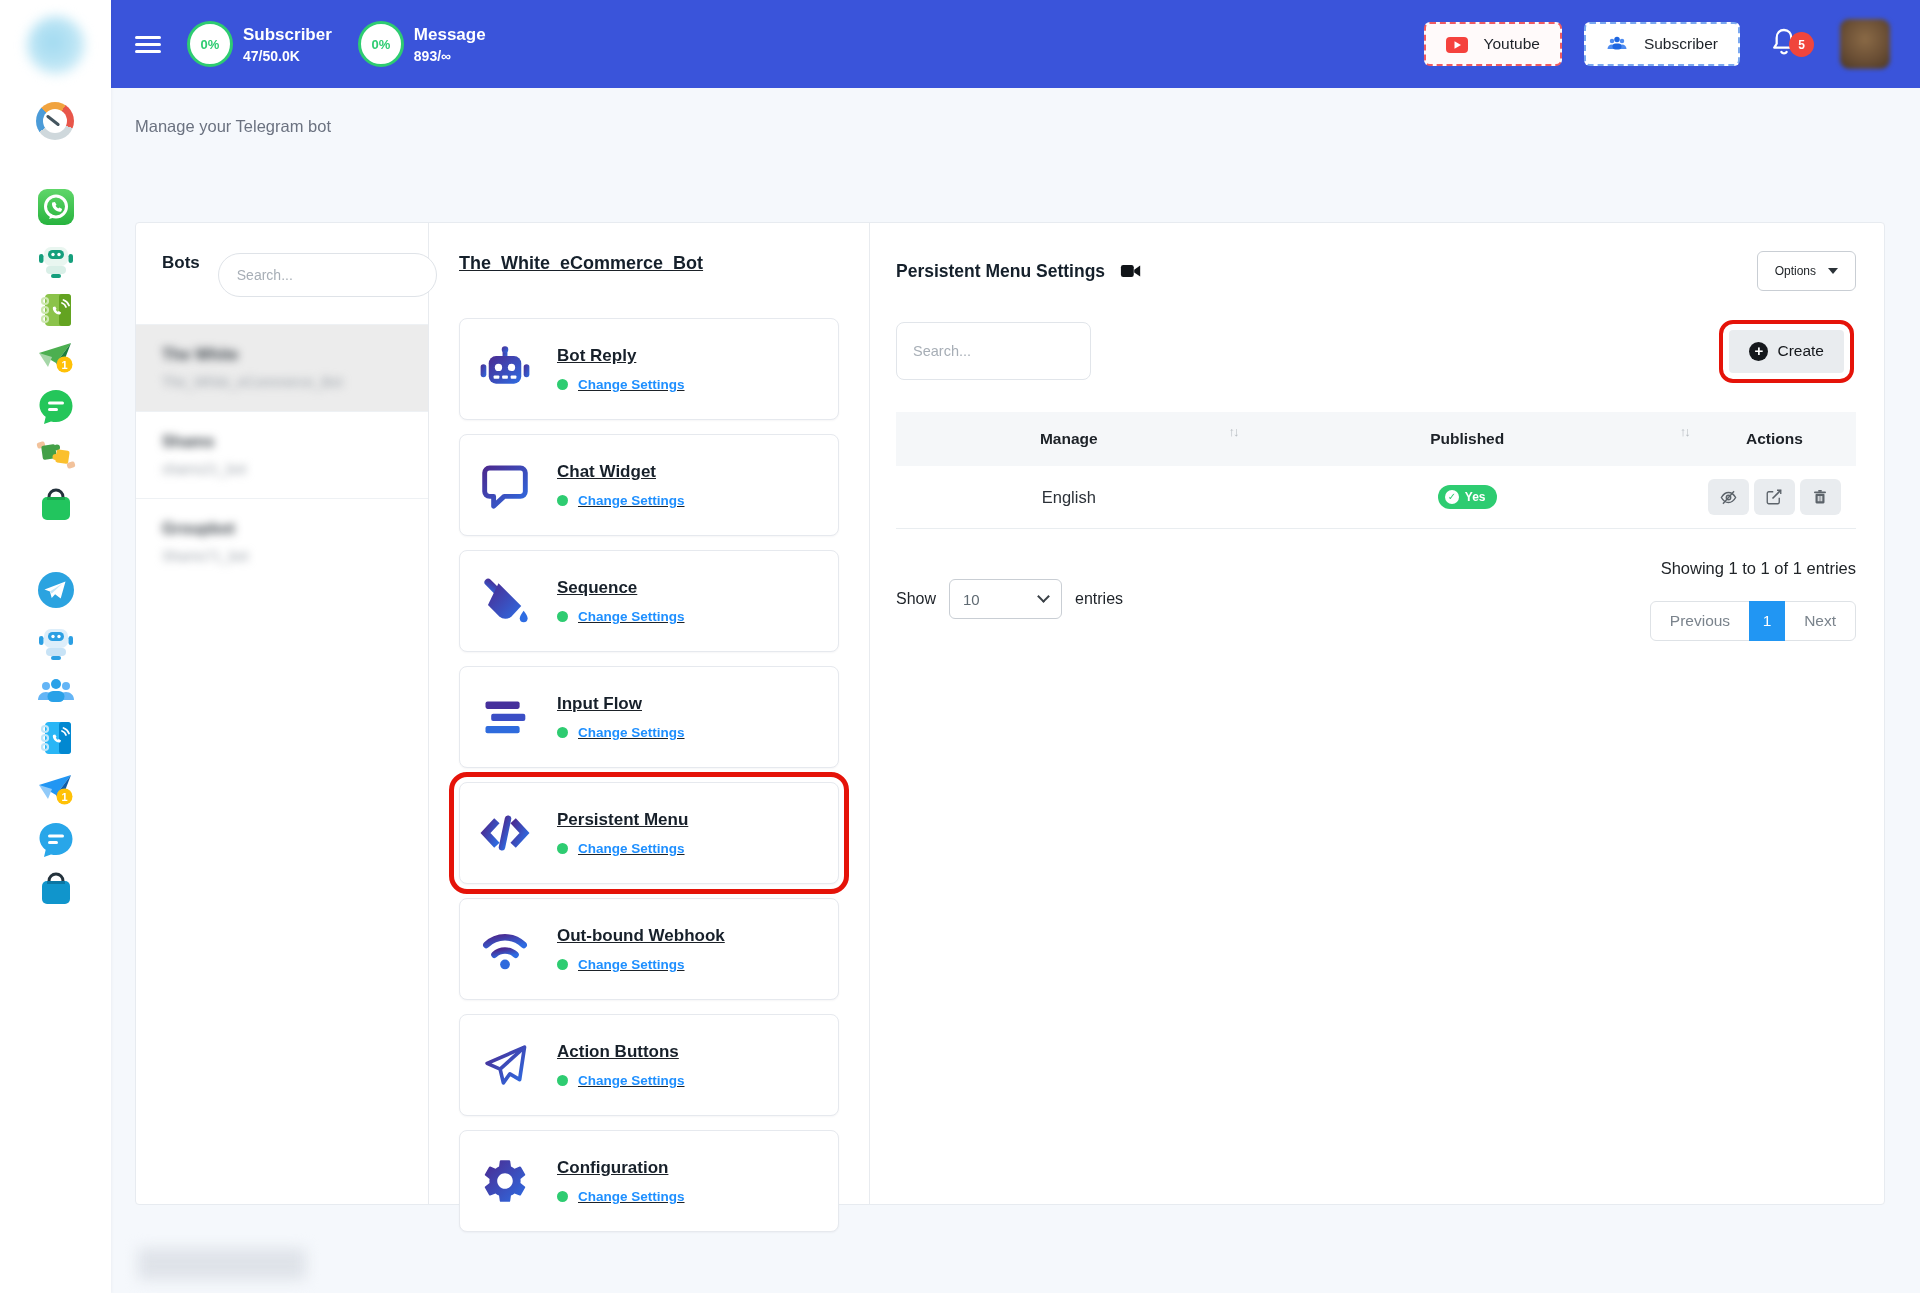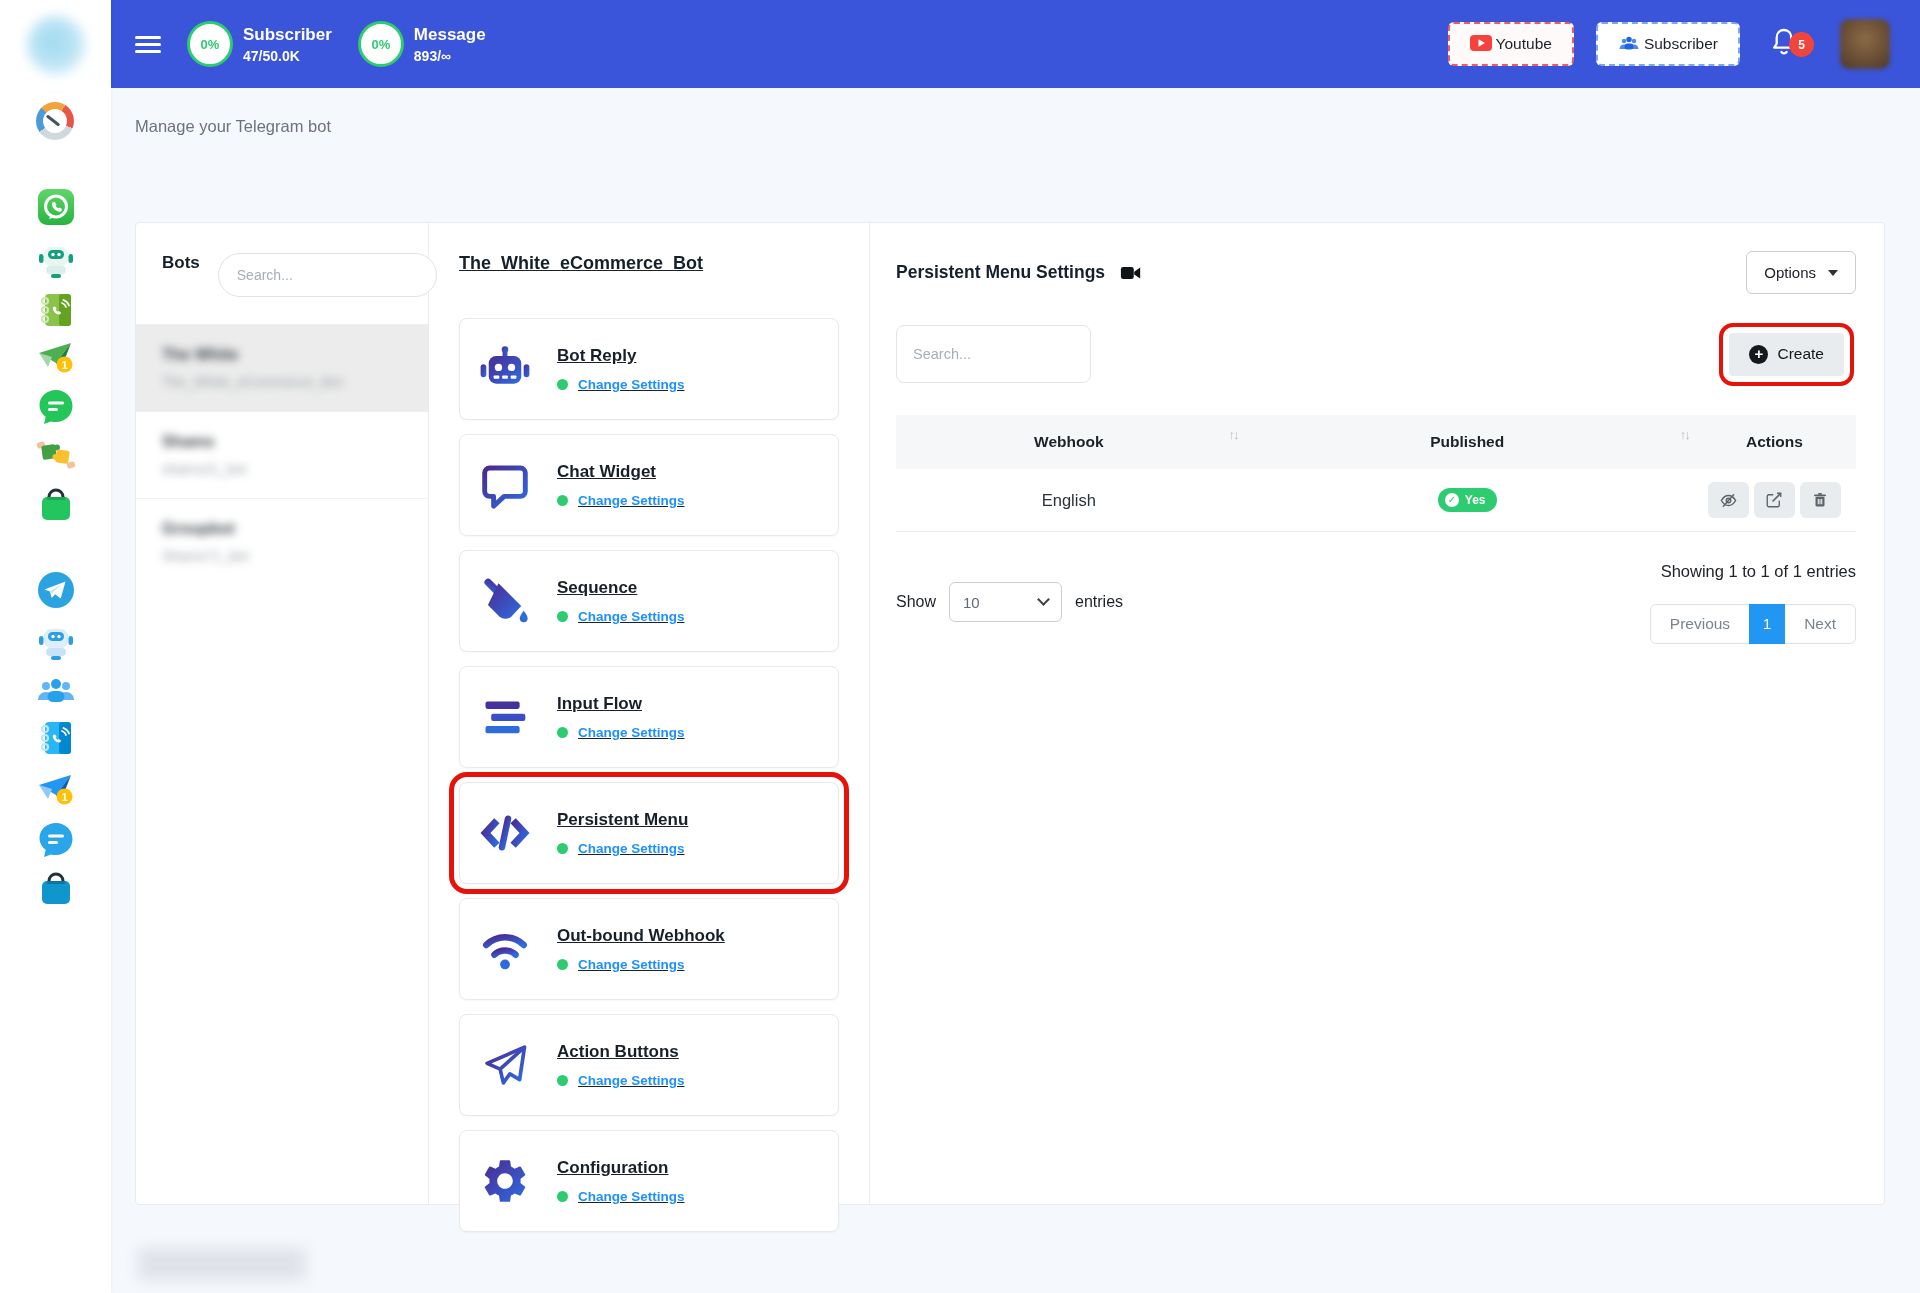--- a/index.html
+++ b/index.html
@@ -20,21 +20,21 @@
   
   .topbar { position:absolute; left:111px; top:0; width:1809px; height:88px; background:#3a54da; display:flex; align-items:center; padding:0 30px 0 24px; }
   .burger { width:26px; cursor:pointer; }
   .burger span { display:block; height:3px; background:#fff; border-radius:2px; margin:4px 0; }
   .stat { display:flex; align-items:center; margin-left:26px; }
   .ring { width:46px; height:46px; border-radius:50%; background:#fff; border:3px solid #2ecc71; color:#2ecc71; font-size:13px; font-weight:bold; display:flex; align-items:center; justify-content:center; }
   .stat-txt { margin-left:10px; color:#fff; }
   .stat-txt .lbl { font-size:17px; font-weight:bold; }
   .stat-txt .val { font-size:14px; font-weight:bold; margin-top:3px; }
   .top-right { margin-left:auto; display:flex; align-items:center; gap:22px; }
-  .dash-btn { display:flex; align-items:flex-start; gap:4px; background:#fff; border-radius:6px; padding:11px 20px; font-size:15.5px; font-weight:500; color:#1d2228; cursor:pointer; }
+  .dash-btn { display:flex; align-items:flex-end; gap:16px; background:#fff; border-radius:6px; padding:11px 20px; font-size:15.5px; font-weight:500; color:#1d2228; cursor:pointer; }
   .yt { border:2px dashed #ef5b63; background:#fffafa; }
   .disc { border:2px dashed #7aa8f0; }
   .bell-wrap { position:relative; margin-left:6px; cursor:pointer; }
   .bell-badge { position:absolute; right:-14px; top:6px; width:25px; height:25px; border-radius:50%; background:#f0453c; color:#fff; font-size:12px; font-weight:bold; display:flex; align-items:center; justify-content:center; }
   .avatar { width:50px; height:50px; border-radius:9px; margin-left:18px; background:radial-gradient(circle at 50% 40%, #8a6a46 0%, #6b4f35 55%, #4c3826 100%); filter:blur(2px); cursor:pointer; }
   
   .page-head { position:absolute; left:135px; top:106px; }
   .page-head h1 { font-size:29px; font-weight:700; color:#15202b; letter-spacing:.2px; }
   .page-head p { margin-top:11px; font-size:16.5px; color:#6b7280; }
   
@@ -58,21 +58,21 @@
   .f-tx { margin-left:25px; }
   .f-name { font-size:17px; font-weight:600; color:#17202a; }
   .f-row { display:flex; align-items:center; margin-top:11px; }
   .dot { width:11px; height:11px; border-radius:50%; background:#2ecc71; }
   .cs-link { margin-left:10px; font-size:13.5px; font-weight:700; color:#1e8fff; }
   
   .settings-panel { flex:1; padding:28px 28px 0 26px; }
   .sp-head { display:flex; align-items:center; }
   .sp-title { font-size:17.5px; font-weight:700; color:#15202b; }
   .cam { margin-left:15px; display:flex; }
-  .options-btn { margin-left:auto; display:flex; align-items:center; background:#fff; border:1px solid #c9ced4; border-radius:6px; padding:12px 17px; font-size:15px; color:#212529; cursor:pointer; font-family:inherit; }
+  .options-btn { margin-left:auto; display:flex; align-items:center; background:#fff; border:1px solid #c9ced4; border-radius:6px; padding:12px 17px; font-size:12px; color:#212529; cursor:pointer; font-family:inherit; }
   .caret { width:0; height:0; border-left:5px solid transparent; border-right:5px solid transparent; border-top:6px solid #2b3238; margin-left:12px; }
   .sp-toolbar { display:flex; align-items:center; margin-top:31px; }
   .box-search { width:195px; height:58px; border:1px solid #e1e5ea; border-radius:8px; padding:0 16px; font-size:14.5px; outline:none; font-family:inherit; }
   .create-btn { margin-left:auto; margin-right:12px; display:flex; align-items:center; gap:9px; background:#e9ecef; border:none; border-radius:4px; padding:12px 20px; font-size:15.5px; color:#15181c; cursor:pointer; outline:4px solid #e51309; outline-offset:6px; font-family:inherit; }
   .plus { width:19px; height:19px; border-radius:50%; background:#15181c; color:#fff; font-size:15px; line-height:18px; text-align:center; font-weight:700; }
   table { width:100%; border-collapse:collapse; margin-top:32px; }
   thead tr { background:#f5f7f9; }
   th { position:relative; padding:18px 8px; font-size:15.5px; font-weight:700; color:#1d2228; text-align:center; }
   th.sortable { cursor:pointer; }
   .sort { position:absolute; right:4px; top:12px; color:#b6bcc2; font-size:13px; letter-spacing:-2px; }
@@ -510,21 +510,21 @@
       <button class="create-btn">
         <span class="plus">+</span>
         <span>Create</span>
       </button>
     </div>
 
     <table>
       <thead>
         <tr>
           <th class="sortable" style="width:36%">
-            <span>Webhook</span>
+            <span>Manage</span>
             <span class="sort">↑↓</span>
           </th>
           <th class="sortable" style="width:47%">
             <span>Published</span>
             <span class="sort">↑↓</span>
           </th>
           <th style="width:17%">
             <span>Actions</span>
           </th>
         </tr>

